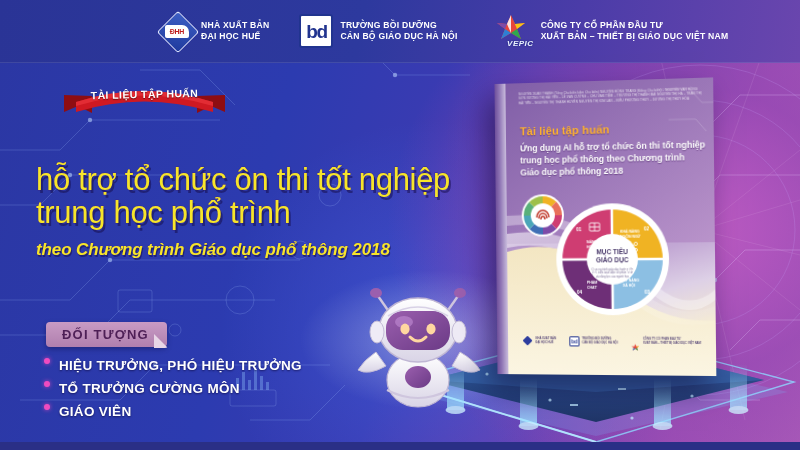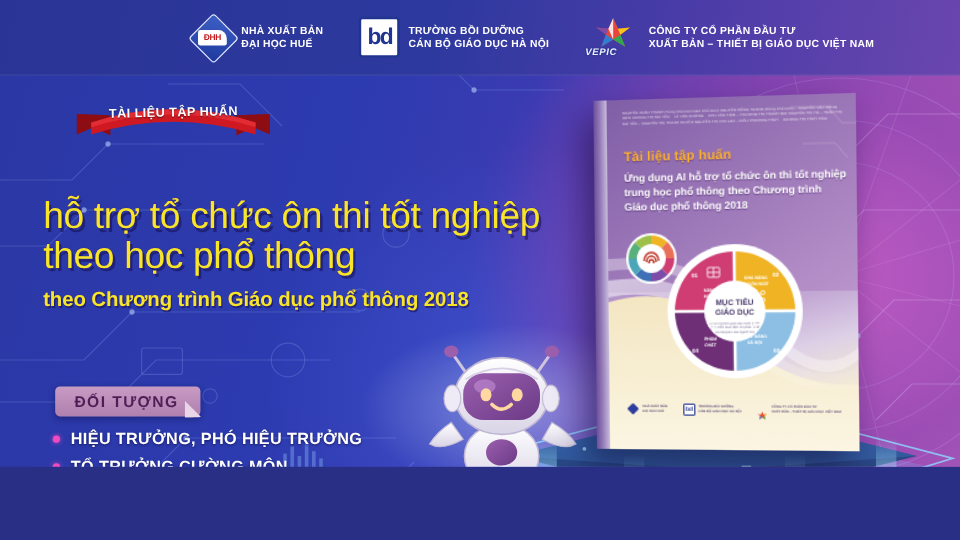--- a/index.html
+++ b/index.html
@@ -2,21 +2,21 @@
 <html><head>
 <meta charset="utf-8">
 <style>
   html,body{margin:0;padding:0;}
   body{
     width:800px;height:450px;overflow:hidden;
     font-family:"Liberation Sans", sans-serif;
     background:#2a2f86;
   }
   #poster{
-    position:relative;width:800px;height:389px;overflow:hidden;
+    position:relative;width:800px;height:442px;overflow:hidden;
     background:
       radial-gradient(ellipse 420px 380px at 690px 230px, rgba(200,95,200,.85) 0%, rgba(150,70,180,.55) 38%, rgba(90,55,160,0) 72%),
       radial-gradient(ellipse 300px 300px at 430px 330px, rgba(60,120,255,.35) 0%, rgba(40,70,200,0) 70%),
       linear-gradient(105deg,#2b37a3 0%,#2c3bb0 34%,#3b3bb2 52%,#6a3fae 70%,#9b4fb4 86%,#a95bb8 100%);
   }
 
   
   .circuit{position:absolute;inset:0;pointer-events:none;}
   .bgsvg{position:absolute;inset:0;width:800px;height:450px;}
 
@@ -51,21 +51,21 @@
     width:30px;height:30px;flex:none;background:#fff;border-radius:3px;
     display:flex;align-items:center;justify-content:center;
     border:2px solid #21348f;
   }
   .logo-bd span{color:#21348f;font-size:19px;font-weight:bold;letter-spacing:-1.5px;line-height:19px;}
 
   
   .logo-vepic{width:46px;height:34px;position:relative;flex:none;}
   .logo-vepic .star{position:absolute;left:6px;top:0px;}
   .logo-vepic .word{
-    position:absolute;left:0;bottom:0px;width:46px;text-align:left;
+    position:absolute;left:0;bottom:0px;width:46px;text-align:right;
     color:#eaf0ff;font-size:8px;font-weight:bold;font-style:italic;letter-spacing:.5px;
     text-shadow:0 0 2px #1b2a7a;
   }
 
   
   .ribbon{position:absolute;left:62px;top:82px;width:165px;height:34px;}
   .ribbon .txt{
     position:absolute;left:0;top:6px;width:165px;text-align:center;
     color:#fff;font-size:10.5px;font-weight:bold;letter-spacing:.4px;
     transform:rotate(-1.2deg);
@@ -103,39 +103,40 @@
   .h-l2{top:163px;}
   .h-l3{top:196px;}
   .h-l4{
     position:absolute;left:36px;top:240px;
     font-size:17px;font-weight:bold;line-height:19px;
     color:#f7e52a;letter-spacing:-.1px;
     -webkit-text-stroke:.5px #3b2a8a;
     paint-order:stroke fill;
     text-shadow:1px 2px 0 rgba(20,10,70,.5);
     white-space:nowrap;
+    font-style:italic;
   }
 
   
   .aud-badge{
     position:absolute;left:46px;top:322px;
     padding:5px 18px 5px 16px;
     background:linear-gradient(180deg,#c89bc4,#b07fae);
     color:#4e1f56;font-size:13px;font-weight:bold;letter-spacing:1.2px;
     border-radius:4px;
     box-shadow:0 2px 5px rgba(10,5,50,.35);
   }
   .aud-badge::after{
     content:"";position:absolute;right:-1px;bottom:-1px;
     border-width:7px;border-style:solid;
     border-color:transparent transparent #e8d6e6 #e8d6e6;
     border-radius:0 0 3px 0;
   }
   .aud-list{position:absolute;left:44px;top:358px;}
-  .aud-item{display:flex;align-items:center;gap:9px;margin-bottom:8px;}
+  .aud-item{display:flex;gap:9px;margin-bottom:8px;}
   .aud-dot{width:6px;height:6px;border-radius:50%;background:#ef4bc0;flex:none;box-shadow:0 0 4px rgba(239,75,192,.8);}
   .aud-lbl{
     color:#fff;font-size:13.5px;font-weight:bold;letter-spacing:.3px;white-space:nowrap;
     text-shadow:0 1px 2px rgba(10,5,50,.6);
   }
 
   
   .robot{position:absolute;left:352px;top:282px;width:132px;height:126px;}
 
   
@@ -317,21 +318,21 @@
     <svg width="165" height="34" viewBox="0 0 165 34" style="position:absolute;left:0;top:0;">
       <path d="M2 13 L2 30 L16 24 L30 31 L30 14 Z" fill="#8e0d12"></path>
       <path d="M163 13 L163 30 L149 24 L135 31 L135 14 Z" fill="#8e0d12"></path>
       <path d="M14 20 Q82 -2 151 20 L151 30 Q82 9 14 30 Z" fill="#cf1922"></path>
       <path d="M14 20 Q82 -2 151 20 L151 24 Q82 3 14 24 Z" fill="#e8333b" opacity=".75"></path>
     </svg>
     <div class="txt">TÀI LIỆU TẬP HUẤN</div>
   </div>
 
   <div class="h-l2">hỗ trợ tổ chức ôn thi tốt nghiệp</div>
-  <div class="h-l3">theo học phổ thông</div>
+  <div class="h-l3">trung học phổ trình</div>
   <div class="h-l4">theo Chương trình Giáo dục phổ thông 2018</div>
 
   <div class="aud-badge">ĐỐI TƯỢNG</div>
   <div class="aud-list">
     <div class="aud-item">
       <span class="aud-dot"></span>
       <span class="aud-lbl">HIỆU TRƯỞNG, PHÓ HIỆU TRƯỞNG</span>
     </div>
     <div class="aud-item">
       <span class="aud-dot"></span>

